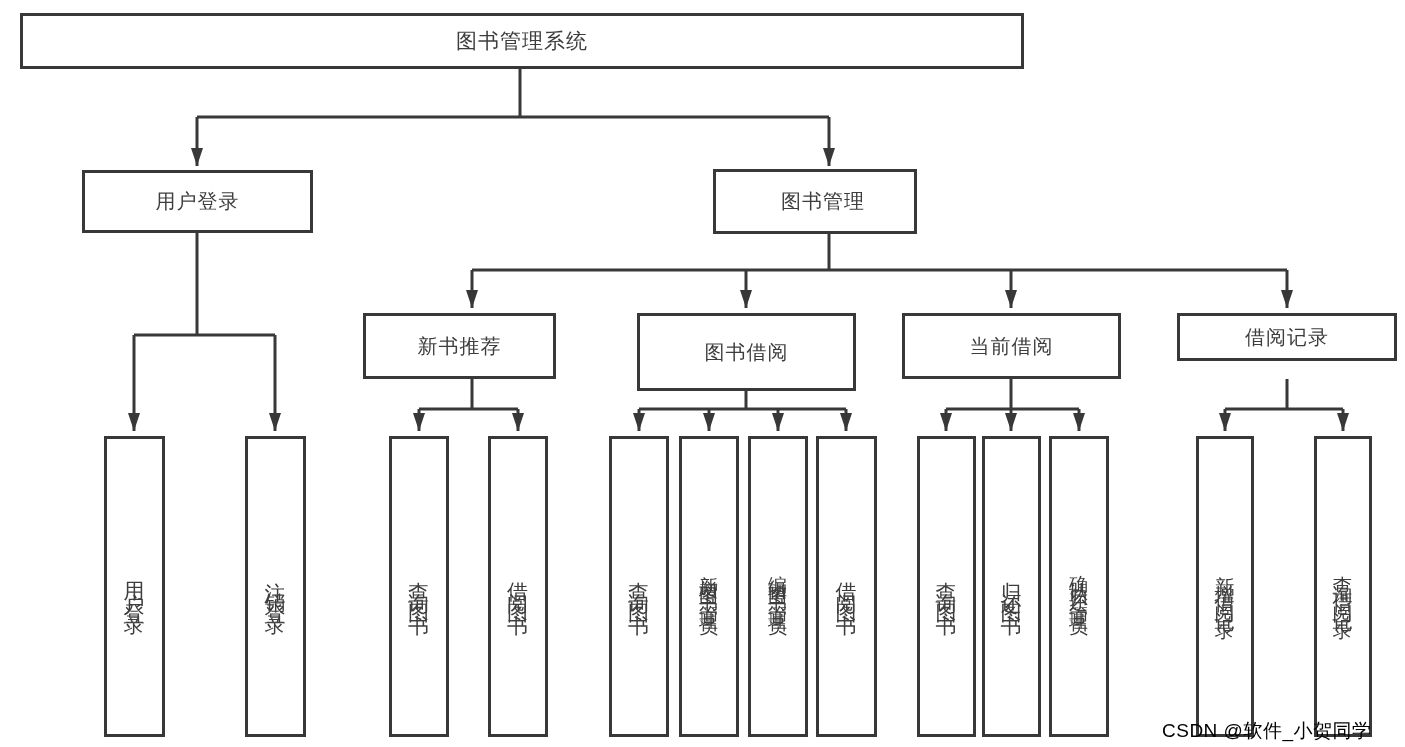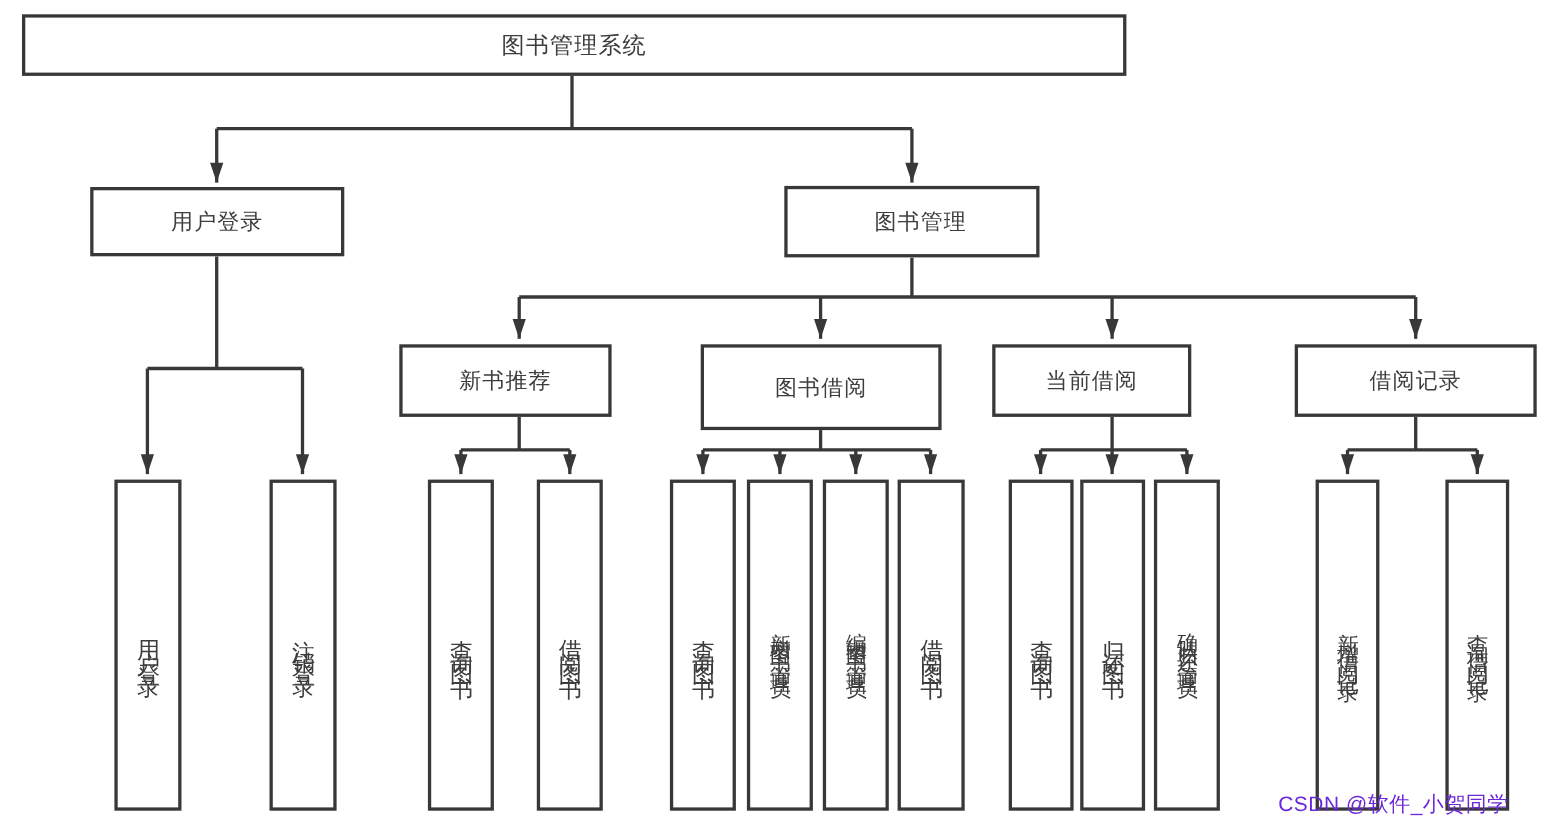--- a/index.html
+++ b/index.html
@@ -17,21 +17,21 @@
   .h  { font-size:20px; letter-spacing:1px; }
   .title { font-size:21px; letter-spacing:1px; }
   .vnode {
     writing-mode:vertical-rl; text-orientation:mixed;
     font-size:21px; letter-spacing:11px; line-height:1;
   }
   .ls6    { font-size:20px; letter-spacing:9px; }
   .lslong { font-size:19px; letter-spacing:6px; }
   .watermark {
     position:absolute; left:1162px; top:718px; z-index:6;
-    font-size:19px; color:#6d28d9; white-space:nowrap; letter-spacing:0.5px;
+    font-size:19px; color:#000000; white-space:nowrap; letter-spacing:0.5px;
   }
 </style>
 </head>
 <body>
 
 <div class="canvas">
 
   <svg class="wires" width="1405" height="747" viewBox="0 0 1405 747">
     <defs>
       <marker id="arrow" viewBox="0 0 20 14" refX="19" refY="7" markerWidth="20" markerHeight="14" orient="auto" markerUnits="userSpaceOnUse">
@@ -71,26 +71,26 @@
     <line class="wire" x1="1011" y1="409" x2="1011" y2="431" marker-end="url(#arrow)"></line>
     <line class="wire" x1="1079" y1="409" x2="1079" y2="431" marker-end="url(#arrow)"></line>
 
     <line class="wire" x1="1225" y1="409" x2="1225" y2="431" marker-end="url(#arrow)"></line>
     <line class="wire" x1="1343" y1="409" x2="1343" y2="431" marker-end="url(#arrow)"></line>
   </svg>
 
   <div class="node title" style="left:20px; top:13px; width:1004px; height:56px;">图书管理系统</div>
 
   <div class="node h" style="left:82px; top:170px; width:231px; height:63px;">用户登录</div>
-  <div class="node h" style="left:713px; top:169px; width:232px; height:65px;padding-left:16px;">图书管理</div>
+  <div class="node h" style="left:713px; top:169px; width:204px; height:65px;padding-left:16px;">图书管理</div>
 
   <div class="node h" style="left:363px; top:313px; width:193px; height:66px;">新书推荐</div>
   <div class="node h" style="left:637px; top:313px; width:219px; height:78px;">图书借阅</div>
-  <div class="node h" style="left:902px; top:313px; width:181px; height:66px;">当前借阅</div>
-  <div class="node h" style="left:1177px; top:313px; width:220px; height:66px;text-align:right;">借阅记录</div>
+  <div class="node h" style="left:902px; top:313px; width:219px; height:66px;">当前借阅</div>
+  <div class="node h" style="left:1177px; top:313px; width:220px; height:48px;text-align:right;">借阅记录</div>
 
   <div class="node vnode" style="left:104px; top:436px; width:61px; height:301px;">用户登录</div>
   <div class="node vnode" style="left:245px; top:436px; width:61px; height:301px;">注销登录</div>
 
   <div class="node vnode" style="left:389px; top:436px; width:60px; height:301px;">查询图书</div>
   <div class="node vnode" style="left:488px; top:436px; width:60px; height:301px;">借阅图书</div>
 
   <div class="node vnode" style="left:609px; top:436px; width:60px; height:301px;">查询图书</div>
   <div class="node vnode lslong" style="left:679px; top:436px; width:60px; height:301px;">新增图书（管理员）</div>
   <div class="node vnode lslong" style="left:748px; top:436px; width:60px; height:301px;">编辑图书（管理员）</div>

